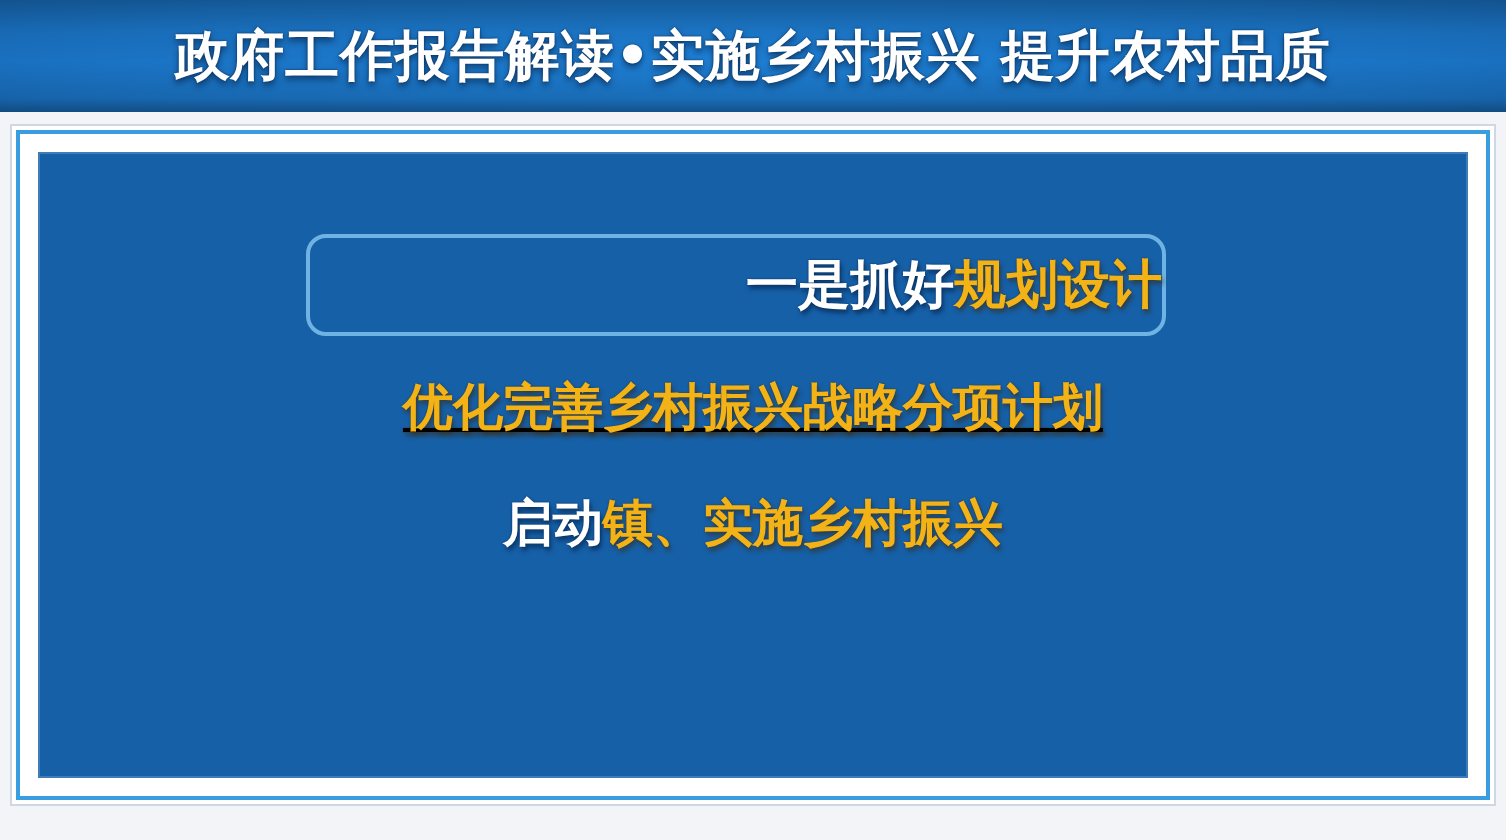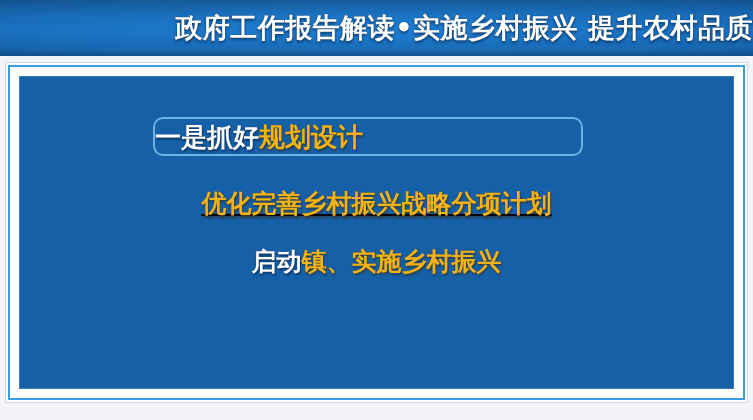--- a/index.html
+++ b/index.html
@@ -41,21 +41,21 @@
         #1a72c2 38%,
         #155fa6 72%,
         #0f4c86 100%);
   }
   #title-bar-text {
     position: absolute;
     left: 0;
     right: 0;
     top: 50%;
     transform: translateY(-50%);
-    text-align: right;
+    text-align: center;
     color: #ffffff;
     font-size: 27px;
     font-weight: bold;
     letter-spacing: 0.5px;
     white-space: nowrap;
     text-shadow:
       0 2px 3px rgba(0,20,50,0.55),
       0 0 1px rgba(0,20,50,0.8);
   }
 
@@ -101,27 +101,27 @@
     background: #1660a8;
     box-shadow: inset 0 0 0 1px rgba(255,255,255,0.18);
   }
 
   
   #heading-box {
     position: absolute;
     left: 134px;   
     top: 41px;     
     width: 430px;
-    height: 39px;
+    height: 51px;
     box-sizing: border-box;
     border: 2px solid #6fb2e4;
     border-radius: 10px;
     display: flex;
     align-items: center;
-    justify-content: flex-start;
+    justify-content: flex-end;
   }
   #heading-text {
     font-size: 26px;
     font-weight: bold;
     white-space: nowrap;
     line-height: 1;
   }
 
   
   .body-line {

